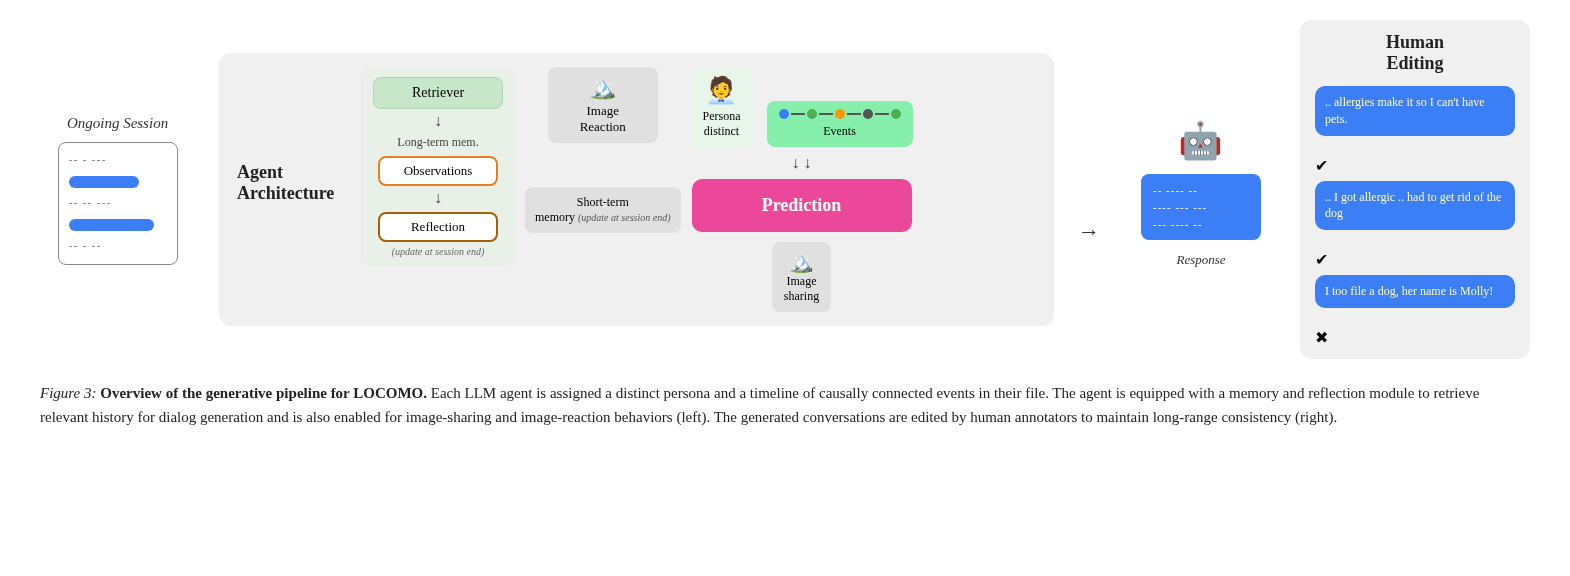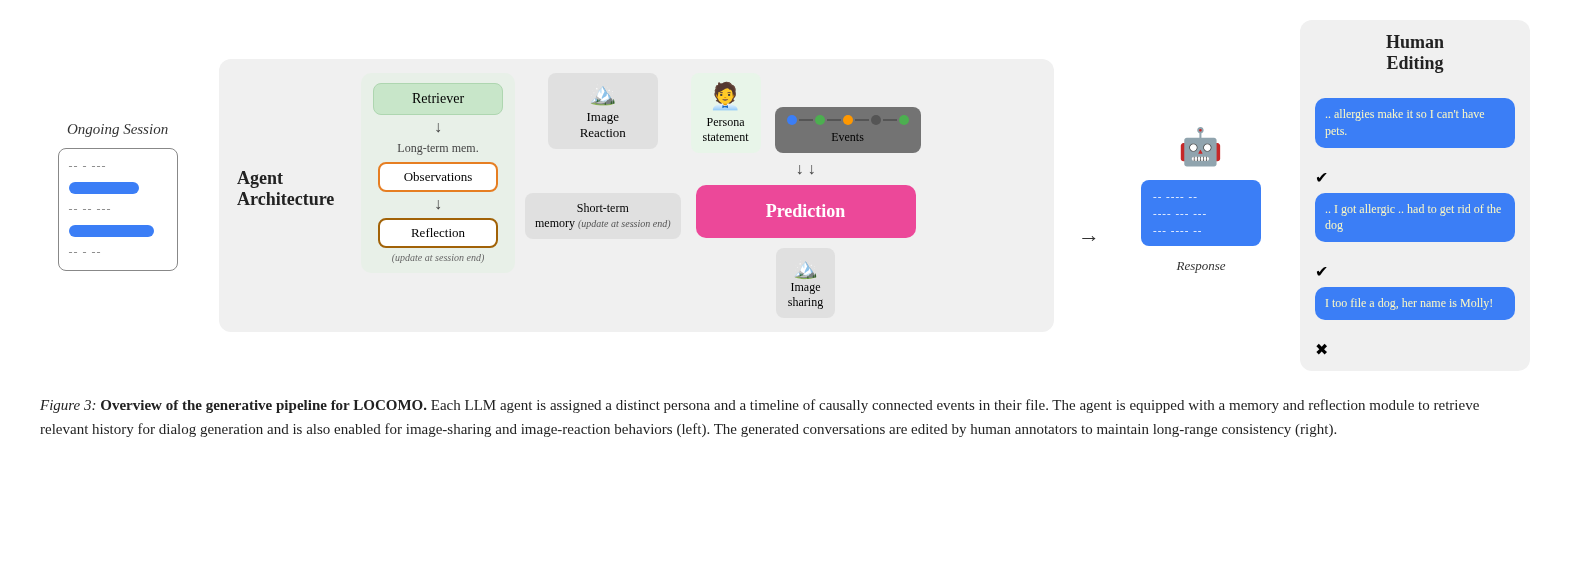--- a/index.html
+++ b/index.html
@@ -165,21 +165,21 @@
       border-radius: 8px;
       padding: 8px 12px;
       font-size: 13px;
       text-align: center;
       display: flex;
       flex-direction: column;
       align-items: center;
       gap: 3px;
     }
     .events-box {
-      background: #737373;
+      background: #86efac;
       border-radius: 8px;
       padding: 8px 12px;
       font-size: 13px;
       text-align: center;
       display: flex;
       flex-direction: column;
       align-items: center;
       gap: 3px;
     }
 
@@ -242,21 +242,21 @@
       min-width: 230px;
       background: #f0f0f0;
       border-radius: 12px;
       padding: 12px 14px;
       margin-left: 8px;
     }
     .human-editing-title {
       font-size: 17px;
       font-weight: bold;
       color: #222;
-      margin-bottom: 24px;
+      margin-bottom: 12px;
       text-align: center;
     }
     .chat-bubble {
       background: #3b7ef6;
       color: #fef9c3;
       border-radius: 10px;
       padding: 8px 10px;
       font-size: 12px;
       margin-bottom: 20px;
       position: relative;
@@ -389,21 +389,21 @@
             <span style="font-size:10px;font-style:italic;color:#555">(update at
 session end)</span>
           </div>
         </div>
 
         <div class="flex-col" style="gap:8px;align-items:center;">
           <div class="flex-row" style="gap:14px;align-items:flex-end;">
             <div class="persona-box">
               <span style="font-size:26px;">🧑‍💼</span>
               <span style="font-size:12px;white-space:pre-line;text-align:center">Persona
-statement</span>
+distinct</span>
             </div>
             <div class="events-box">
               <div class="events-graph">
                 <span class="event-dot event-dot-blue"></span>
                 <span class="event-line"></span>
                 <span class="event-dot event-dot-green"></span>
                 <span class="event-line"></span>
                 <span class="event-dot event-dot-orange"></span>
                 <span class="event-line"></span>
                 <span class="event-dot"></span>

